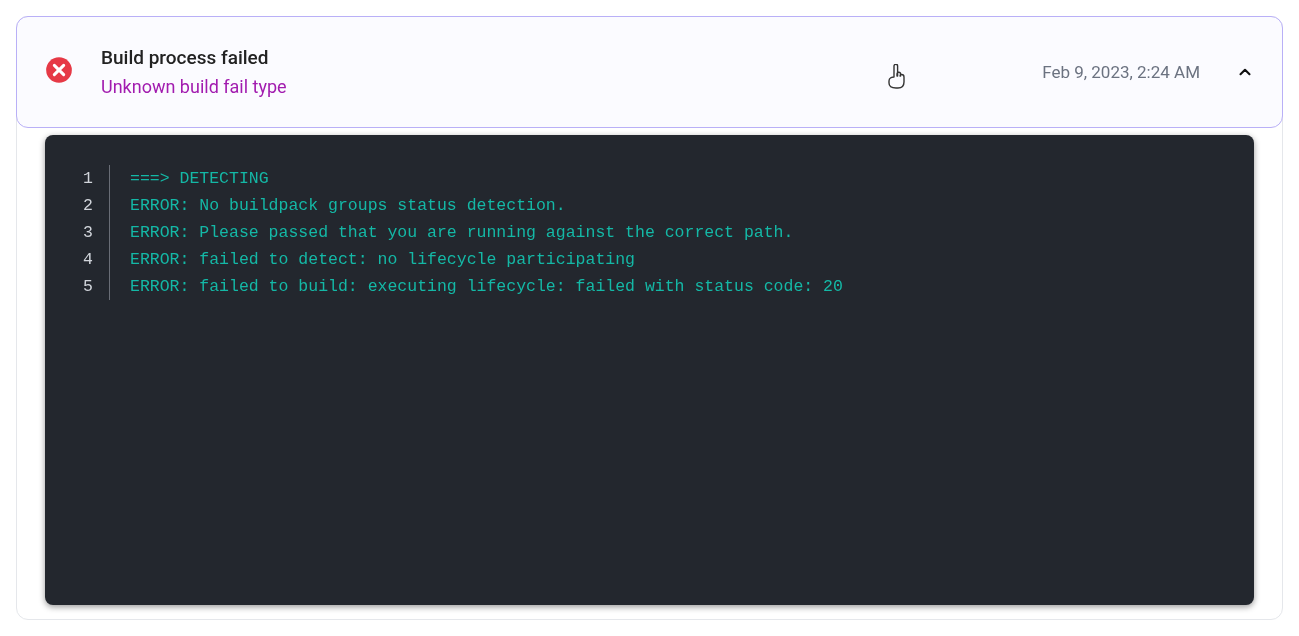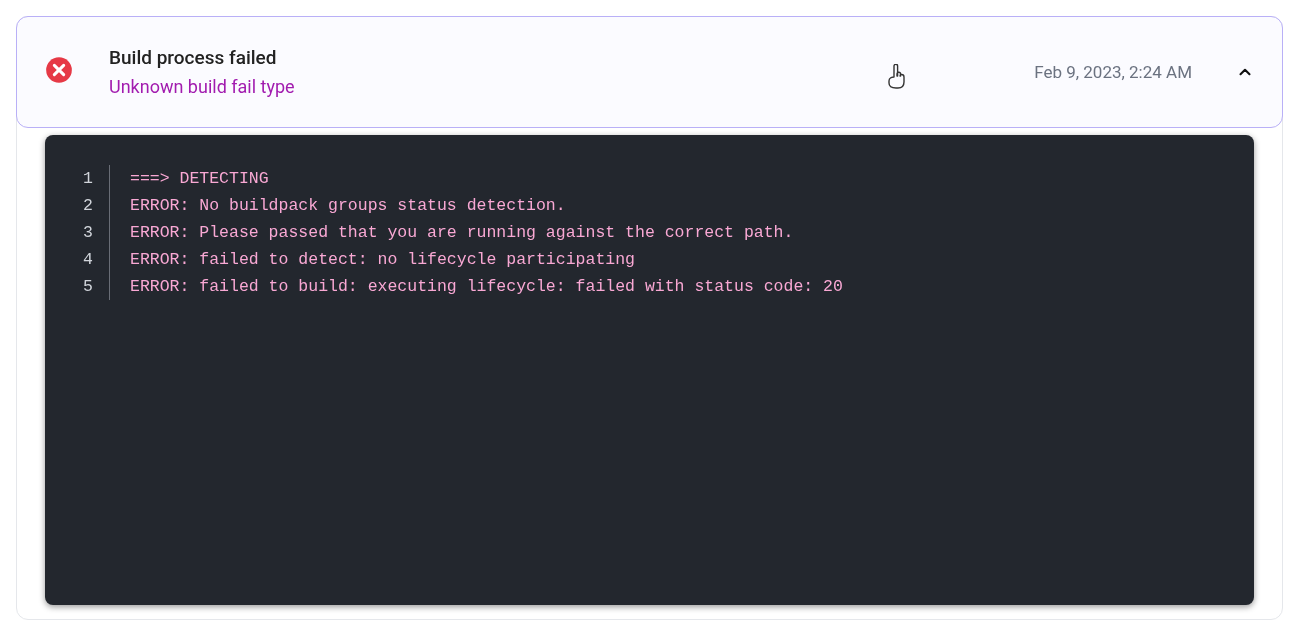--- a/index.html
+++ b/index.html
@@ -25,21 +25,21 @@
       top: -1px;
       left: -1px;
       right: -1px;
       height: 112px;
       background: #fbfbff;
       border: 1.5px solid #b9b0f7;
       border-radius: 12px;
       display: flex;
       align-items: center;
       padding: 0 28px;
-      gap: 36px;
+      gap: 28px;
     }
     .icon-wrap {
       flex-shrink: 0;
     }
     .titles { flex-grow: 1; }
     .title {
       font-size: 19px;
       font-weight: 500;
       color: #222;
       line-height: 1.5;
@@ -88,21 +88,21 @@
       font-weight: 400;
     }
     .sep {
       width: 1px;
       background: #7a7f88;
       opacity: 0.8;
       margin-right: 20px;
       flex-shrink: 0;
     }
     .content {
-      color: #f9a8d4;
+      color: #14b8a6;
       flex: 1;
     }
     .cursor {
       position: absolute;
       pointer-events: none;
     }
   </style>
 </head>
 <body>
 

